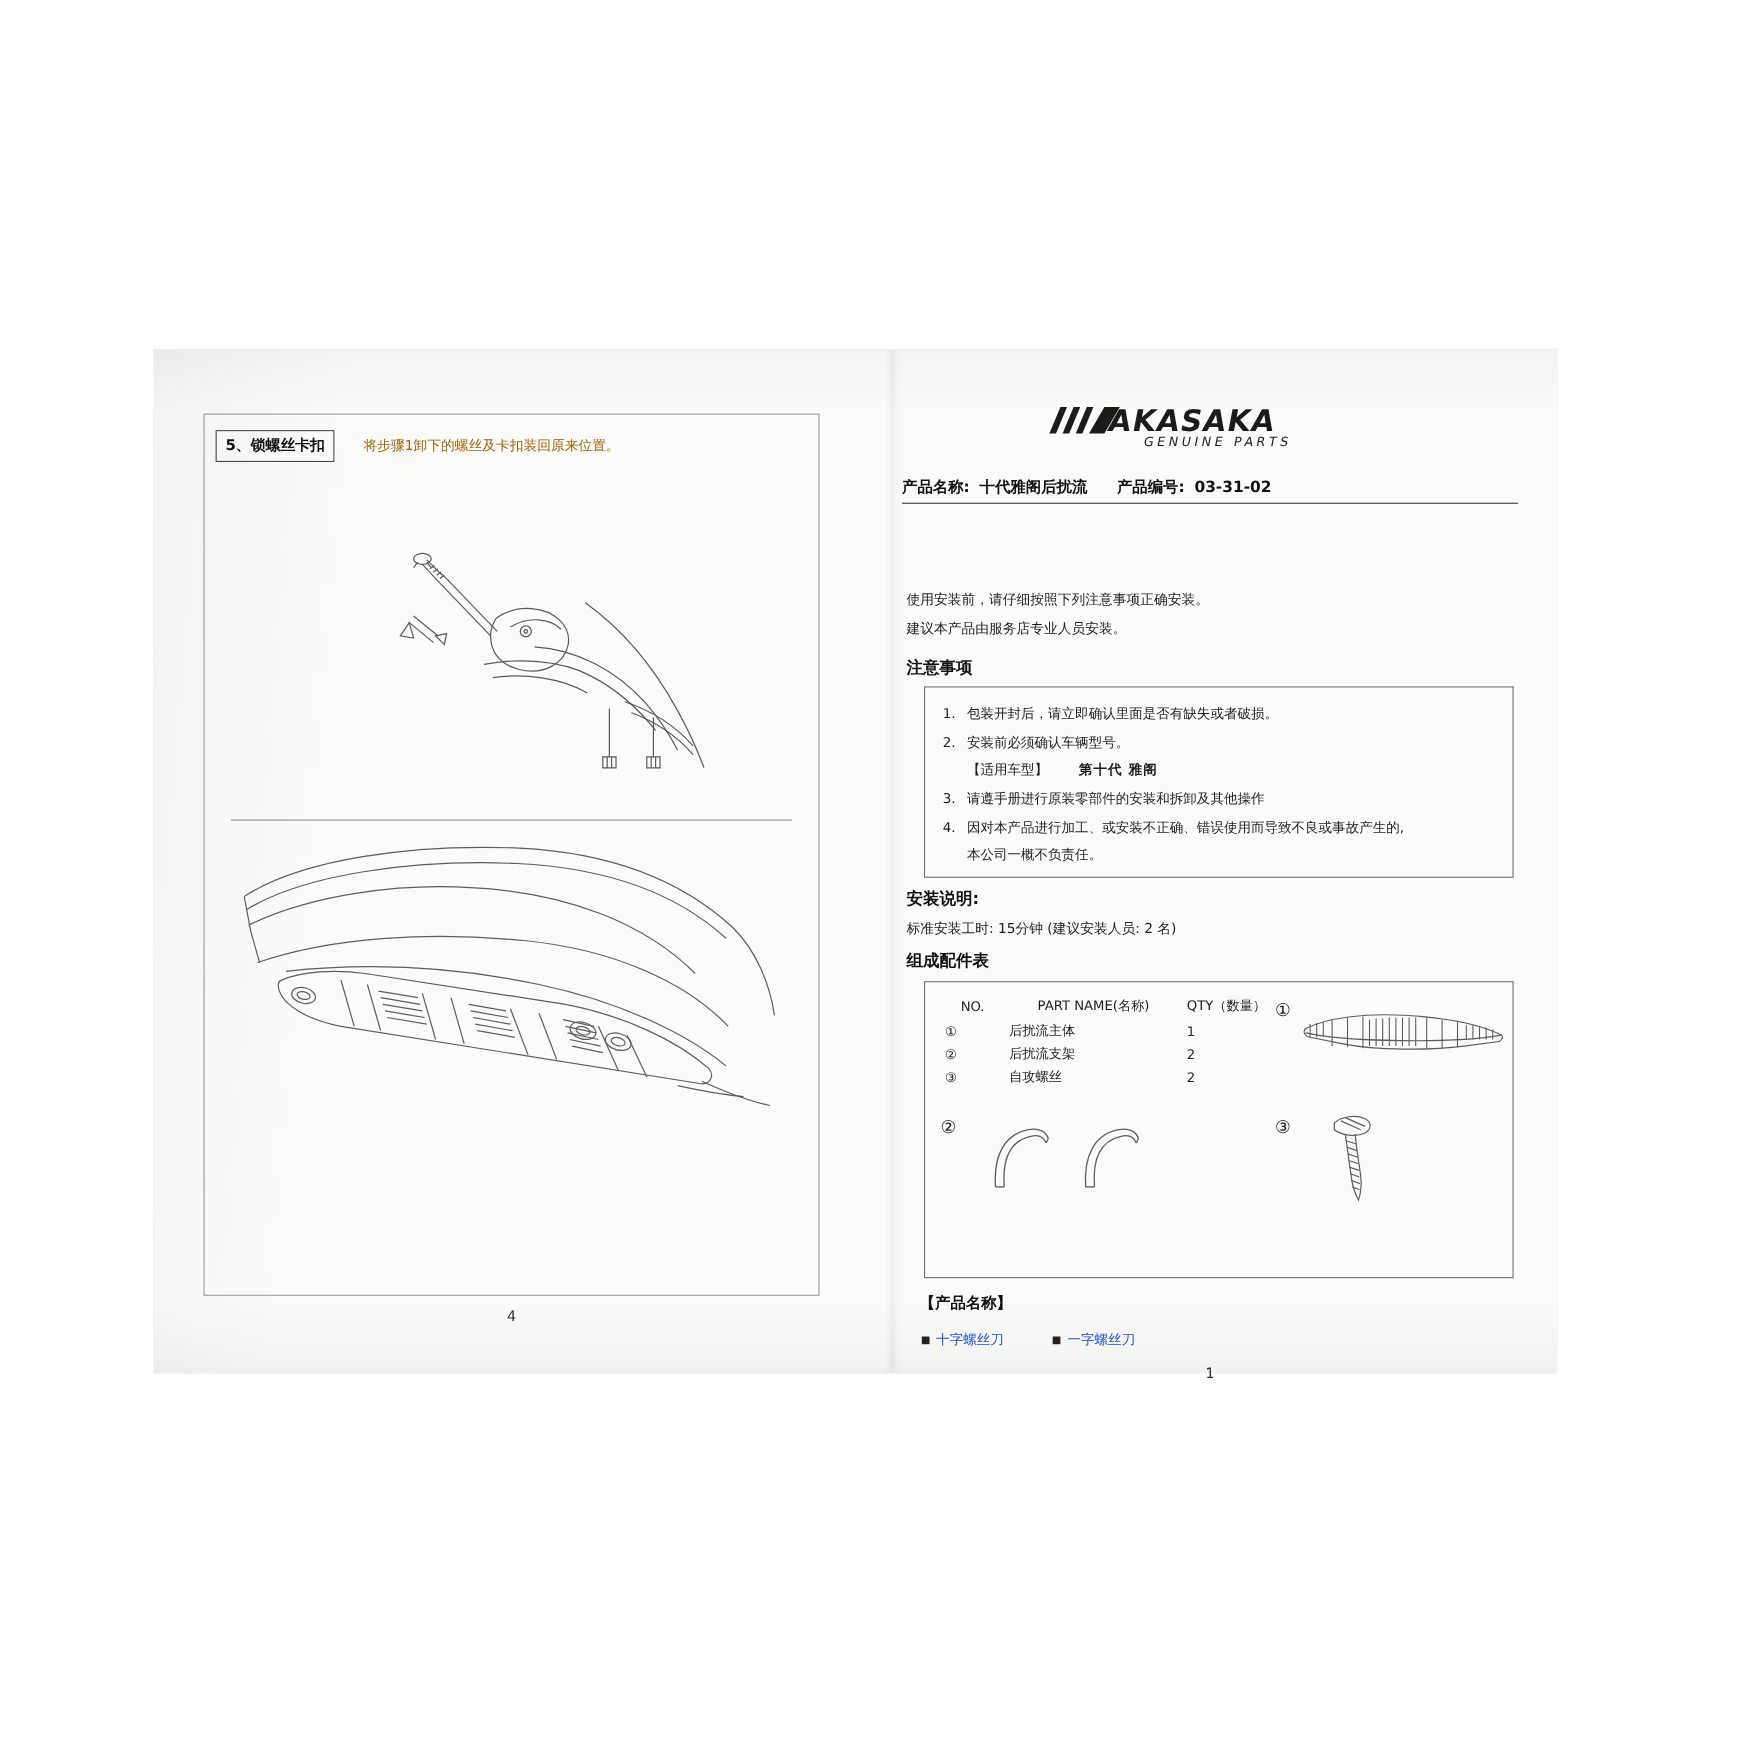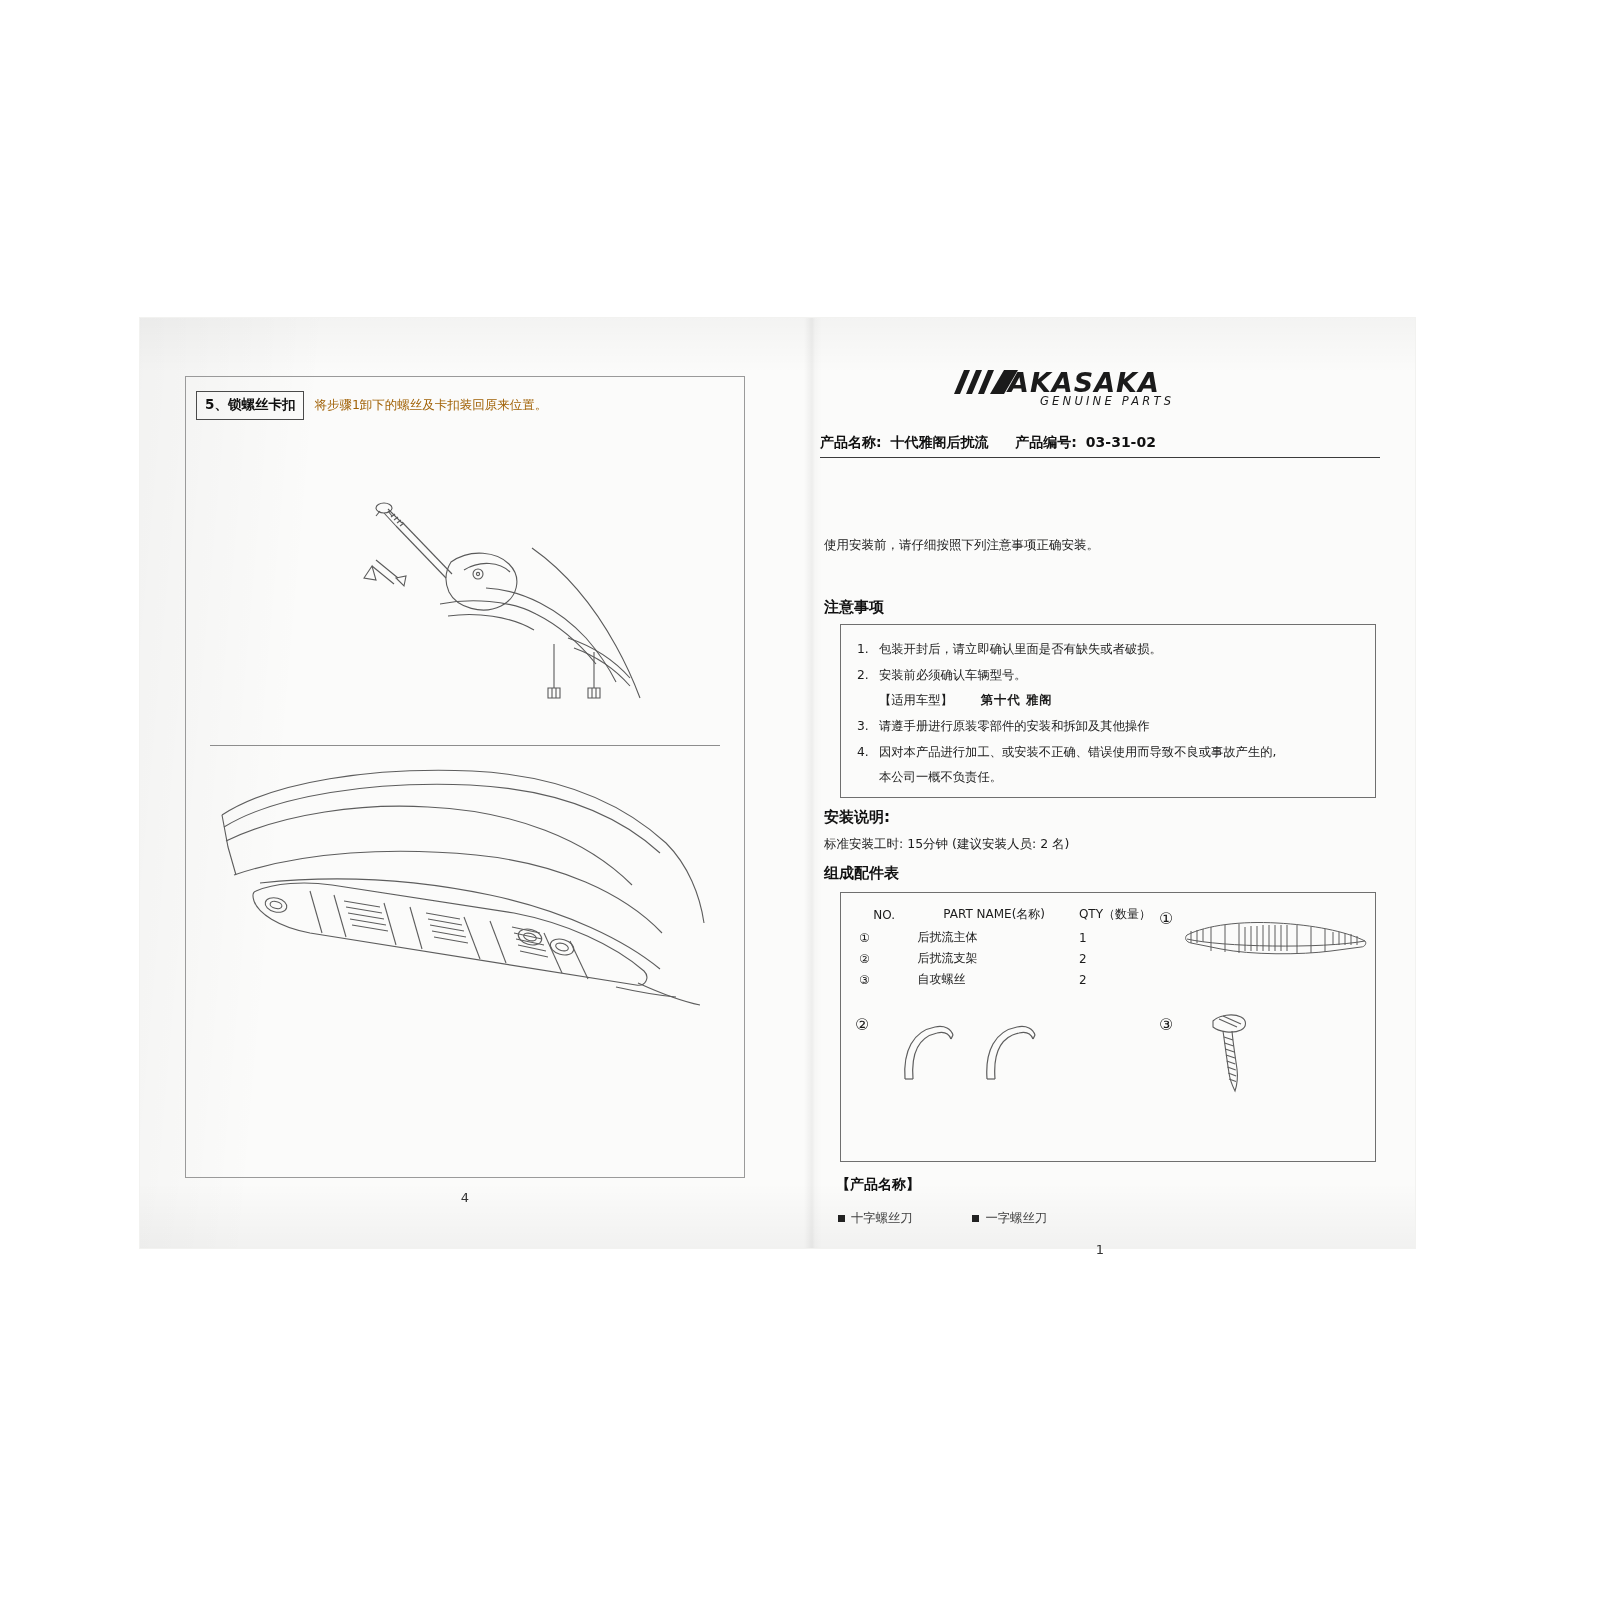--- a/index.html
+++ b/index.html
@@ -52,21 +52,21 @@
     height: 800px;
     border: 1px solid #9a9a9a;
     background: transparent;
   }
   .step-head {
     position: absolute;
     left: 10px;
     top: 14px;
     display: flex;
     align-items: center;
-    gap: 10px;
+    gap: 26px;
   }
   .step-box {
     border: 1px solid #4a4a4a;
     padding: 4px 8px 5px 8px;
     font-size: 13.5px;
     font-weight: bold;
     color: #111;
     white-space: nowrap;
   }
   .step-text {
@@ -230,23 +230,23 @@
     top: 834px;
     font-size: 14px;
     font-weight: bold;
     color: #111;
   }
   .tools-row {
     position: absolute;
     left: 18px;
     top: 868px;
     font-size: 12.3px;
-    color: #404040;
+    color: #1d4ed8;
     display: flex;
-    gap: 60px;
+    gap: 45px;
   }
   .tools-row .sq {
     display: inline-block;
     width: 7px; height: 7px;
     background: #222;
     margin-right: 6px;
     vertical-align: middle;
   }
   .pnum-right {
     position: absolute;
@@ -393,20 +393,21 @@
     <div class="prod-line">
       <span class="lbl">产品名称:</span>
       <span class="val">十代雅阁后扰流</span>
       <span class="lbl">产品编号:</span>
       <span class="val">03-31-02</span>
     </div>
 
 
     <div class="intro">
       <div>使用安装前，请仔细按照下列注意事项正确安装。</div>
+      <div>建议本产品由服务店专业人员安装。</div>
     </div>
 
     <div class="sec-title" id="notice-title">注意事项</div>
     <div class="notice-box">
       <ul class="notice-list">
         <li>
           <span class="num">1.</span>
           <span>包装开封后，请立即确认里面是否有缺失或者破损。</span>
         </li>
         <li>

